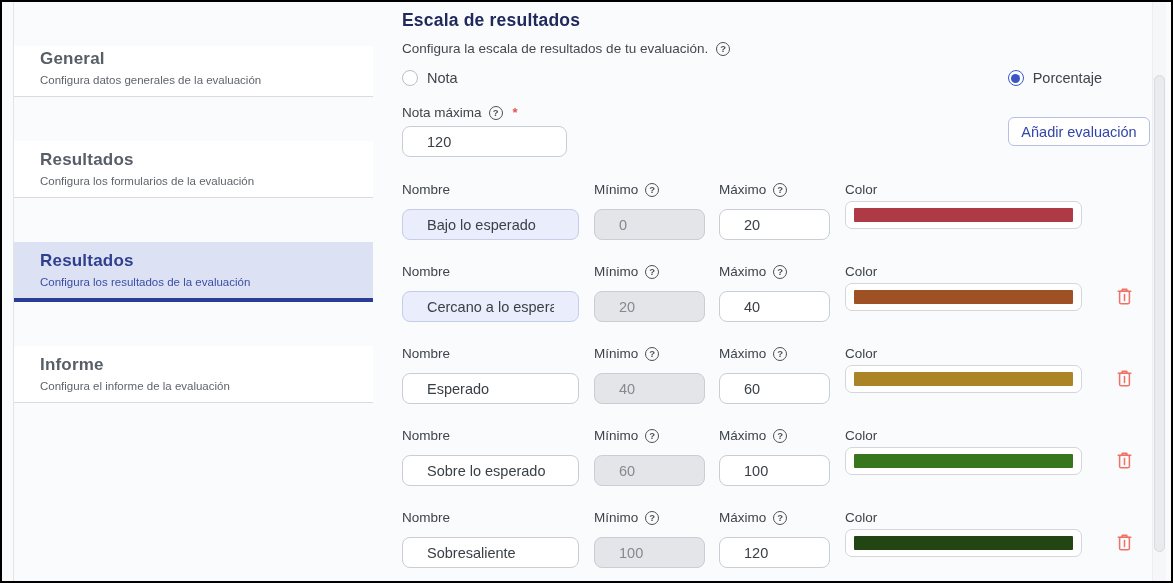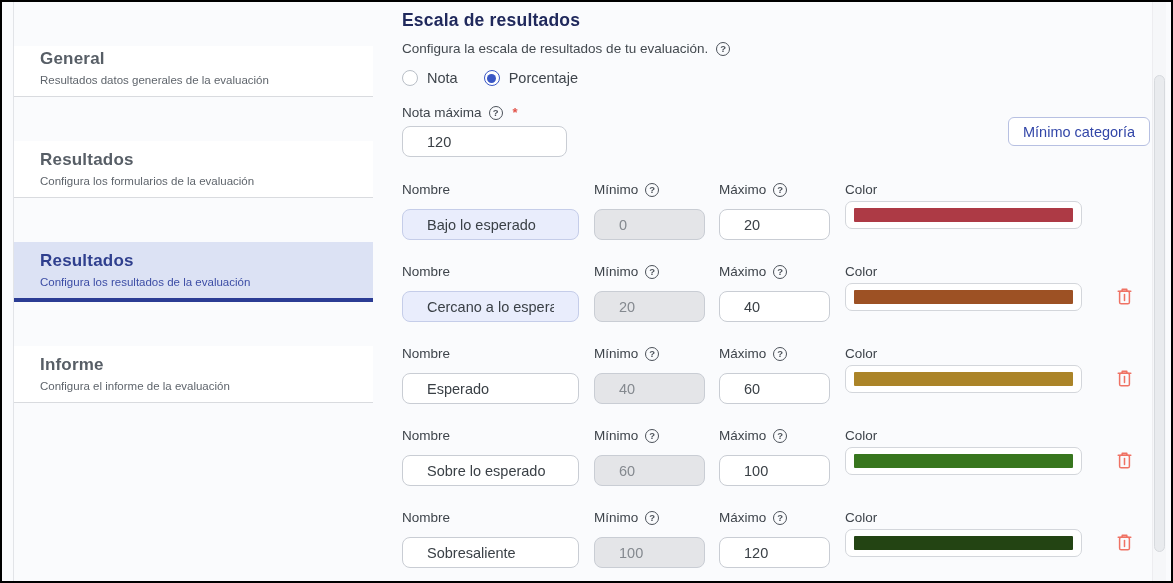--- a/index.html
+++ b/index.html
@@ -24,21 +24,21 @@
   
   .main { position:absolute; left:400px; top:2px; width:700px; }
   .main-title { font-size:17.5px; font-weight:700; color:#20295c; margin-top:6px; letter-spacing:.2px; }
   .main-sub { font-size:13.5px; color:#43494f; margin-top:10px; display:flex; align-items:center; gap:8px; }
   .help {
     display:inline-flex; flex:0 0 auto; width:14px; height:14px;
     border:1.2px solid #4c525a; border-radius:50%; color:#4c525a;
     font-size:9.5px; line-height:1; align-items:center; justify-content:center; font-weight:700;
     cursor:default;
   }
-  .radios { display:flex; align-items:center; gap:26px; margin-top:14px; }
+  .radios { display:flex; align-items:center; gap:26px; margin-top:14px;justify-content:space-between; }
   .radio { display:flex; align-items:center; gap:9px; font-size:14.5px; color:#3e444b; cursor:pointer; }
   .radio-circle { width:16px; height:16px; border-radius:50%; border:1.5px solid #b9bfc7; background:#fff; position:relative; flex:0 0 auto; }
   .radio.checked .radio-circle { border-color:#3a57c5; }
   .radio.checked .radio-circle::after { content:""; position:absolute; inset:2.5px; border-radius:50%; background:#3a57c5; }
 
   .field-label { font-size:13.5px; color:#3e444b; display:flex; gap:7px; align-items:center; }
   .nota-label { margin-top:19px; }
   .req { color:#e2534a; font-size:13px; margin-left:3px; font-weight:700; }
   input.txt {
     height:31px; border:1px solid #c9cdd4; border-radius:8px; background:#fff;
@@ -79,21 +79,21 @@
 </style>
 </head>
 <body>
 
 <div class="page">
   <div class="left-line"></div>
 
   <nav class="sidebar">
   <div class="side-item">
     <div class="side-title">General</div>
-    <div class="side-sub">Resultados datos generales de la evaluación</div>
+    <div class="side-sub">Configura datos generales de la evaluación</div>
   </div>
 
   <div class="side-item">
     <div class="side-title">Resultados</div>
     <div class="side-sub">Configura los formularios de la evaluación</div>
   </div>
 
   <div class="side-item active">
     <div class="side-title">Resultados</div>
     <div class="side-sub">Configura los resultados de la evaluación</div>
@@ -125,21 +125,21 @@
 </div>
 
     <div class="field-label nota-label">
       <span>Nota máxima</span>
       <span class="help">?</span>
       <span class="req">*</span>
     </div>
     <input class="txt nota-input" value="120" style="">
   </div>
 
-  <button class="add-btn">Mínimo categoría</button>
+  <button class="add-btn">Añadir evaluación</button>
 
   <div class="rows">
   <div class="cat-row">
     <div class="col col-name">
       <div class="field-label">
         <span class="hdr-name">Nombre</span>
       </div>
       <input class="txt name-input hl" value="Bajo lo esperado" style="">
     </div>
     <div class="col col-min">

